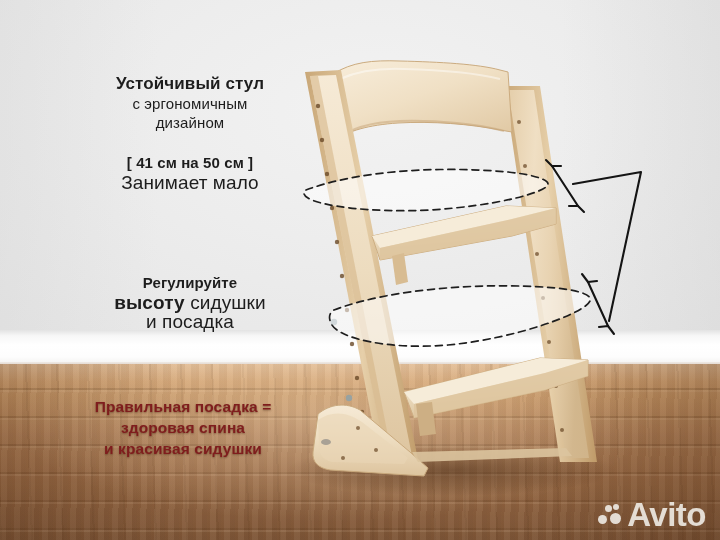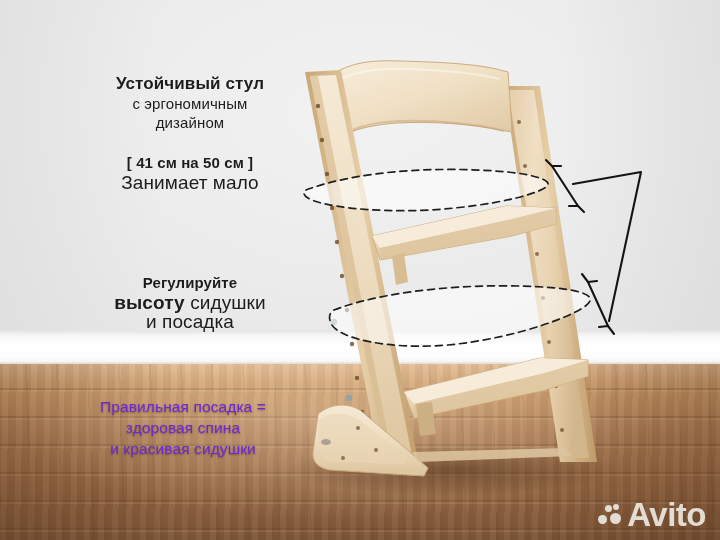--- a/index.html
+++ b/index.html
@@ -62,21 +62,21 @@
                linear-gradient(90deg, rgba(60,30,10,.20) 0%, rgba(0,0,0,0) 25%,
                rgba(0,0,0,0) 72%, rgba(60,30,10,.24) 100%);
   }
 
   
   .txt-block{position:absolute;text-align:center;color:#1d1d1d;letter-spacing:.1px;}
   .t-head{font-weight:bold;font-size:17px;line-height:20px;}
   .t-sub{font-size:15px;line-height:19px;}
   .t-dim{font-weight:bold;font-size:15px;line-height:21px;}
   .t-small{font-size:19px;line-height:19px;}
-  .t-white{color:#6d28d9;font-size:15.5px;line-height:21px;text-shadow:0 1px 2px rgba(60,30,10,.45);}
+  .t-white{color:#7f1d1d;font-size:15.5px;line-height:21px;text-shadow:0 1px 2px rgba(60,30,10,.45);font-weight:bold;}
 
   #block1{left:40px;top:74px;width:300px;}
   #block2{left:40px;top:152px;width:300px;}
   #block3{left:40px;top:240px;width:300px;margin-top:32px;}
   #block4{left:28px;top:396px;width:310px;}
 
   .b{font-weight:bold;}
 
   
   #avito{

